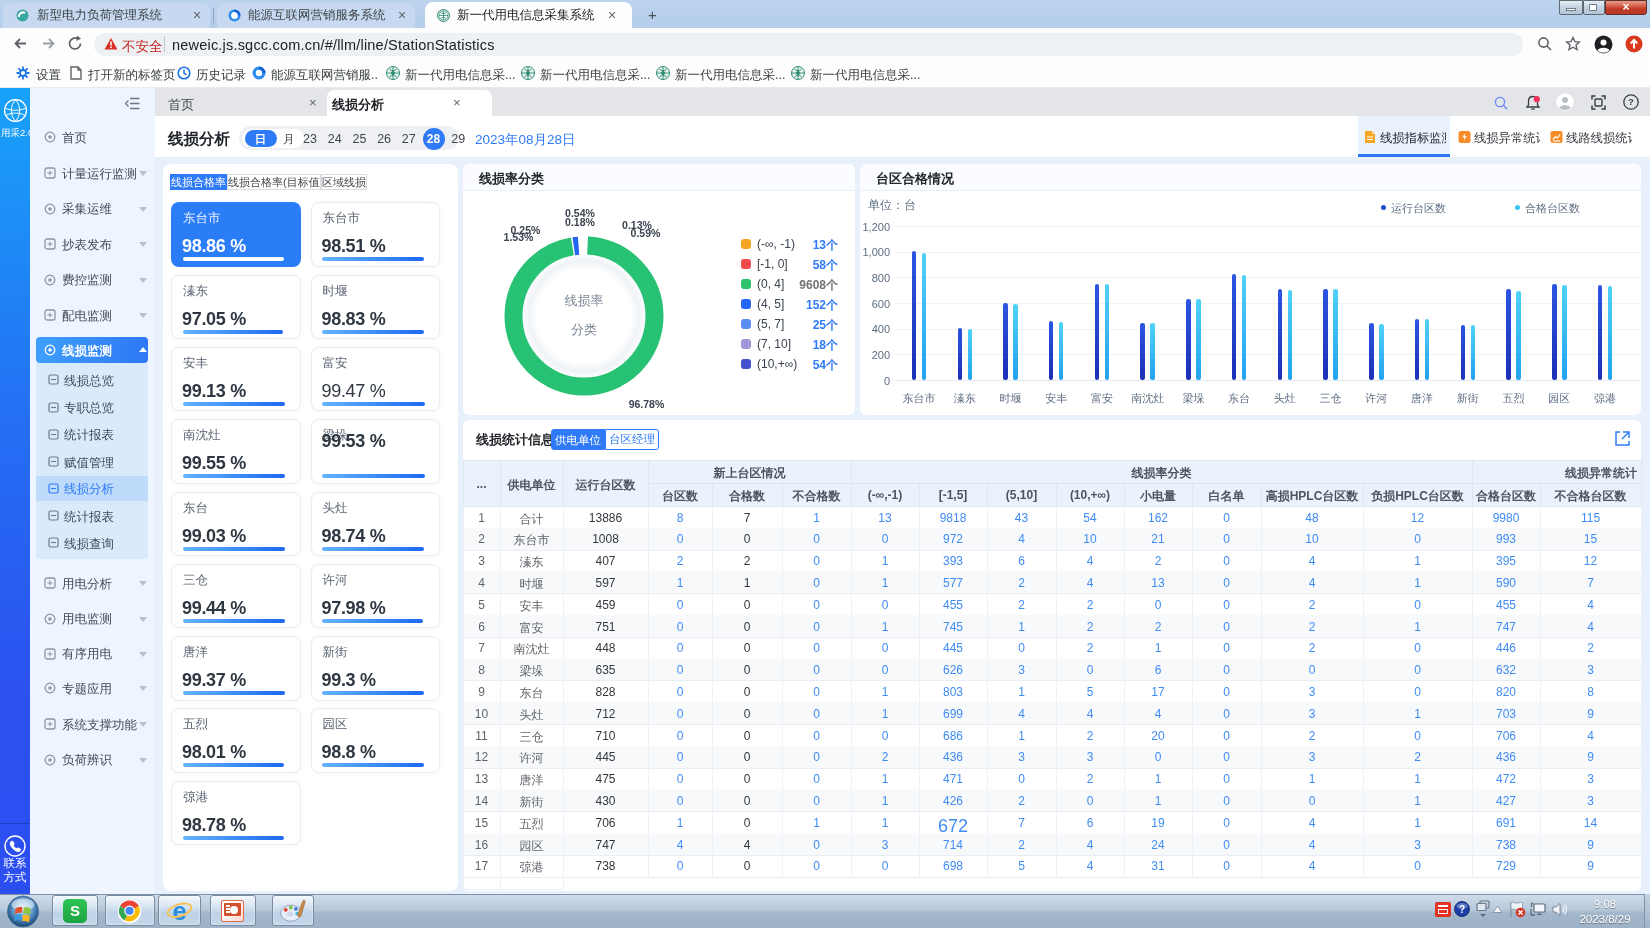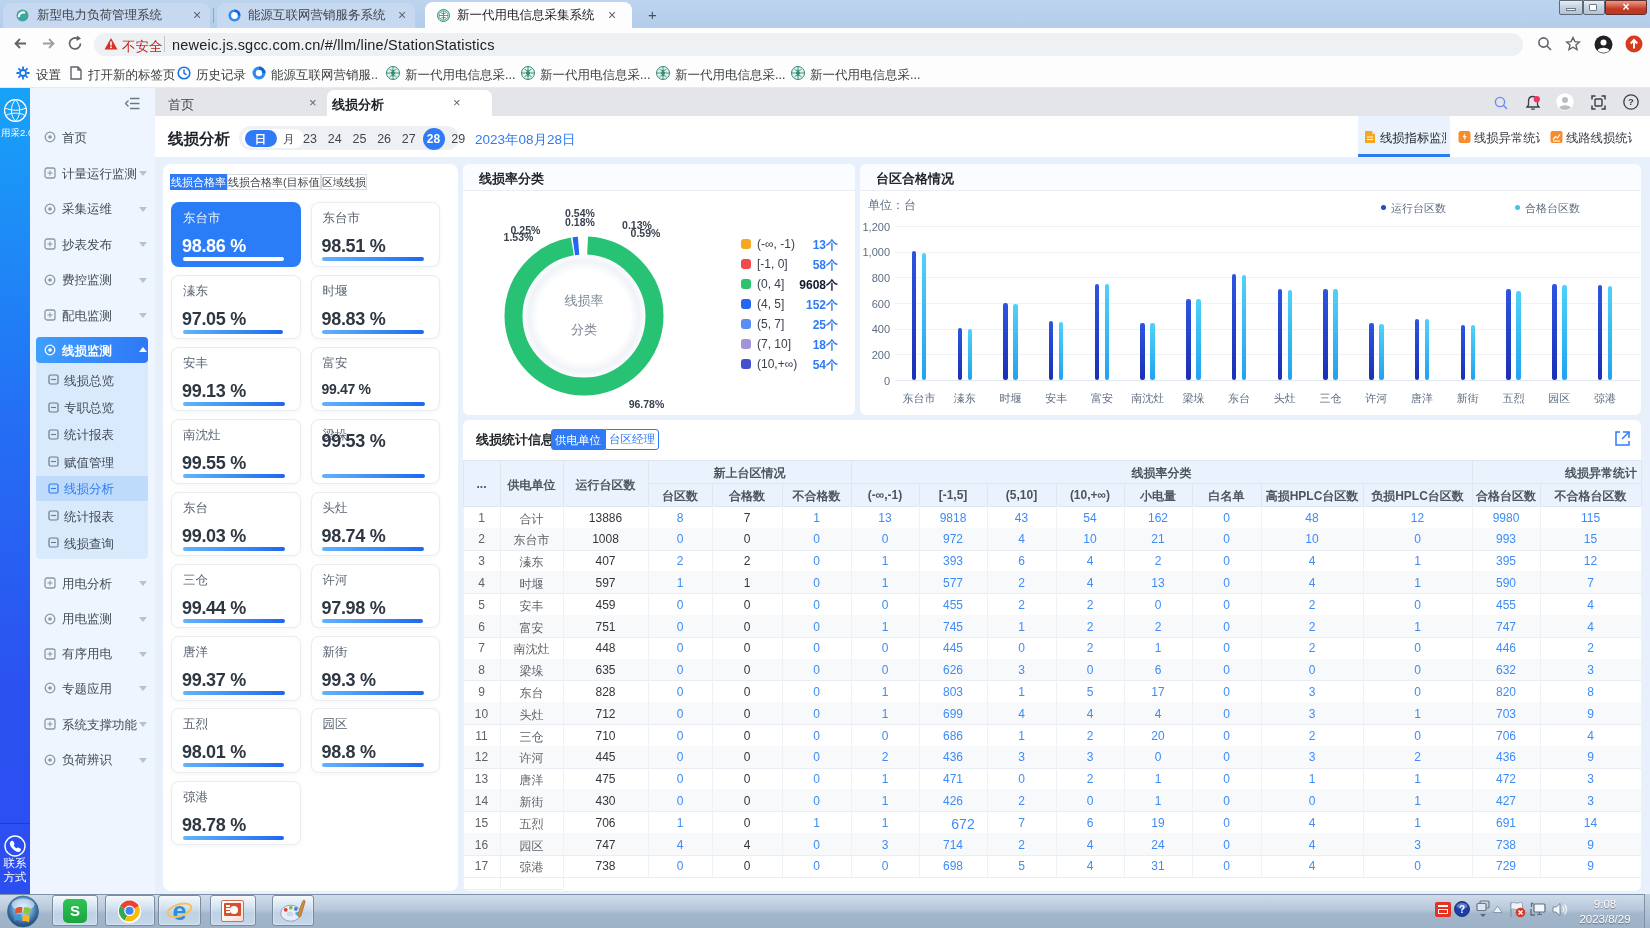--- a/index.html
+++ b/index.html
@@ -336,21 +336,21 @@
 <div class="abs" style="left:310.5px;top:274.6px;width:129.5px;height:64.5px;background:#fff;border:1px solid #e9ecf0;border-radius:8px;box-shadow:0 1px 4px rgba(120,140,170,0.08);"></div>
 <div class="abs" style="left:322.5px;top:282.6px;font-size:12.5px;color:#5a6472;">时堰</div>
 <div class="abs" style="left:321.5px;top:308.6px;font-size:18px;font-weight:bold;color:#2e3742;letter-spacing:-0.3px;">98.83 %</div>
 <div class="abs" style="left:322.0px;top:329.6px;width:101.8px;height:4px;background:linear-gradient(90deg,#62b4fc,#1e68f0);border-radius:2.5px;"></div>
 <div class="abs" style="left:171.0px;top:346.9px;width:129.5px;height:64.5px;background:#fff;border:1px solid #e9ecf0;border-radius:8px;box-shadow:0 1px 4px rgba(120,140,170,0.08);"></div>
 <div class="abs" style="left:183.0px;top:354.9px;font-size:12.5px;color:#5a6472;">安丰</div>
 <div class="abs" style="left:182.0px;top:380.9px;font-size:18px;font-weight:bold;color:#2e3742;letter-spacing:-0.3px;">99.13 %</div>
 <div class="abs" style="left:182.5px;top:401.9px;width:102.1px;height:4px;background:linear-gradient(90deg,#62b4fc,#1e68f0);border-radius:2.5px;"></div>
 <div class="abs" style="left:310.5px;top:346.9px;width:129.5px;height:64.5px;background:#fff;border:1px solid #e9ecf0;border-radius:8px;box-shadow:0 1px 4px rgba(120,140,170,0.08);"></div>
 <div class="abs" style="left:322.5px;top:354.9px;font-size:12.5px;color:#5a6472;">富安</div>
-<div class="abs" style="left:321.5px;top:380.9px;font-size:14px;font-weight:bold;color:#2e3742;letter-spacing:-0.3px;">99.47 %</div>
+<div class="abs" style="left:321.5px;top:380.9px;font-size:18px;font-weight:normal;color:#2e3742;letter-spacing:-0.3px;">99.47 %</div>
 <div class="abs" style="left:322.0px;top:401.9px;width:102.5px;height:4px;background:linear-gradient(90deg,#62b4fc,#1e68f0);border-radius:2.5px;"></div>
 <div class="abs" style="left:171.0px;top:419.2px;width:129.5px;height:64.5px;background:#fff;border:1px solid #e9ecf0;border-radius:8px;box-shadow:0 1px 4px rgba(120,140,170,0.08);"></div>
 <div class="abs" style="left:183.0px;top:427.2px;font-size:12.5px;color:#5a6472;">南沈灶</div>
 <div class="abs" style="left:182.0px;top:453.2px;font-size:18px;font-weight:bold;color:#2e3742;letter-spacing:-0.3px;">99.55 %</div>
 <div class="abs" style="left:182.5px;top:474.2px;width:102.5px;height:4px;background:linear-gradient(90deg,#62b4fc,#1e68f0);border-radius:2.5px;"></div>
 <div class="abs" style="left:310.5px;top:419.2px;width:129.5px;height:64.5px;background:#fff;border:1px solid #e9ecf0;border-radius:8px;box-shadow:0 1px 4px rgba(120,140,170,0.08);"></div>
 <div class="abs" style="left:322.5px;top:427.2px;font-size:12.5px;color:#5a6472;">梁垛</div>
 <div class="abs" style="left:321.5px;top:431px;font-size:18px;font-weight:bold;color:#2e3742;letter-spacing:-0.3px;">99.53 %</div>
 <div class="abs" style="left:322.0px;top:474.2px;width:102.5px;height:4px;background:linear-gradient(90deg,#62b4fc,#1e68f0);border-radius:2.5px;"></div>
 <div class="abs" style="left:171.0px;top:491.5px;width:129.5px;height:64.5px;background:#fff;border:1px solid #e9ecf0;border-radius:8px;box-shadow:0 1px 4px rgba(120,140,170,0.08);"></div>
@@ -418,21 +418,21 @@
 <div class="abs" style="left:493.5px;top:231.3px;width:50px;font-size:10.5px;font-weight:bold;color:#39424e;text-align:center;">1.53%</div>
 <div class="abs" style="left:621.5px;top:398.0px;width:50px;font-size:10.5px;font-weight:bold;color:#39424e;text-align:center;">96.78%</div>
 <div class="abs" style="left:741px;top:238.8px;width:10px;height:10px;background:#f5a623;border-radius:3px;"></div>
 <div class="abs" style="left:757px;top:237.3px;font-size:12px;color:#39424e;">(-∞, -1)</div>
 <div class="abs" style="left:788px;top:237.3px;width:50px;font-size:12px;font-weight:bold;color:#2f7bf7;text-align:right;">13个</div>
 <div class="abs" style="left:741px;top:258.8px;width:10px;height:10px;background:#f24b4b;border-radius:3px;"></div>
 <div class="abs" style="left:757px;top:257.3px;font-size:12px;color:#39424e;">[-1, 0]</div>
 <div class="abs" style="left:788px;top:257.3px;width:50px;font-size:12px;font-weight:bold;color:#2f7bf7;text-align:right;">58个</div>
 <div class="abs" style="left:741px;top:278.8px;width:10px;height:10px;background:#2cc36d;border-radius:3px;"></div>
 <div class="abs" style="left:757px;top:277.3px;font-size:12px;color:#39424e;">(0, 4]</div>
-<div class="abs" style="left:788px;top:277.3px;width:50px;font-size:12px;font-weight:bold;color:#0f172a;text-align:right;">9608个</div>
+<div class="abs" style="left:788px;top:277.3px;width:50px;font-size:12px;font-weight:bold;color:#737373;text-align:right;">9608个</div>
 <div class="abs" style="left:741px;top:298.8px;width:10px;height:10px;background:#2666f4;border-radius:3px;"></div>
 <div class="abs" style="left:757px;top:297.3px;font-size:12px;color:#39424e;">(4, 5]</div>
 <div class="abs" style="left:788px;top:297.3px;width:50px;font-size:12px;font-weight:bold;color:#2f7bf7;text-align:right;">152个</div>
 <div class="abs" style="left:741px;top:318.8px;width:10px;height:10px;background:#5c8df6;border-radius:3px;"></div>
 <div class="abs" style="left:757px;top:317.3px;font-size:12px;color:#39424e;">(5, 7]</div>
 <div class="abs" style="left:788px;top:317.3px;width:50px;font-size:12px;font-weight:bold;color:#2f7bf7;text-align:right;">25个</div>
 <div class="abs" style="left:741px;top:338.8px;width:10px;height:10px;background:#a393d9;border-radius:3px;"></div>
 <div class="abs" style="left:757px;top:337.3px;font-size:12px;color:#39424e;">(7, 10]</div>
 <div class="abs" style="left:788px;top:337.3px;width:50px;font-size:12px;font-weight:bold;color:#2f7bf7;text-align:right;">18个</div>
 <div class="abs" style="left:741px;top:358.8px;width:10px;height:10px;background:#4550ce;border-radius:3px;"></div>
@@ -804,21 +804,21 @@
 <div class="abs" style="left:1472px;top:793.9px;width:68px;font-size:12px;color:#3f8cf5;text-align:center;">427</div>
 <div class="abs" style="left:1540px;top:793.9px;width:101px;font-size:12px;color:#3f8cf5;text-align:center;">3</div>
 <div class="abs" style="left:463px;top:811.2px;width:1178px;height:1px;background:#eaeef4;"></div>
 <div class="abs" style="left:463px;top:815.7px;width:37px;font-size:12px;color:#5f6368;text-align:center;">15</div>
 <div class="abs" style="left:500px;top:815.7px;width:63px;font-size:12px;color:#5f6368;text-align:center;">五烈</div>
 <div class="abs" style="left:563px;top:815.7px;width:85px;font-size:12px;color:#33373c;text-align:center;">706</div>
 <div class="abs" style="left:648px;top:815.7px;width:64px;font-size:12px;color:#3f8cf5;text-align:center;">1</div>
 <div class="abs" style="left:712px;top:815.7px;width:70px;font-size:12px;color:#33373c;text-align:center;">0</div>
 <div class="abs" style="left:782px;top:815.7px;width:69px;font-size:12px;color:#3f8cf5;text-align:center;">1</div>
 <div class="abs" style="left:851px;top:815.7px;width:68px;font-size:12px;color:#3f8cf5;text-align:center;">1</div>
-<div class="abs" style="left:919px;top:815.7px;width:68px;font-size:14px;color:#3f8cf5;text-align:center;margin-left:10px;">672</div>
+<div class="abs" style="left:919px;top:815.7px;width:68px;font-size:18px;color:#3f8cf5;text-align:center;">672</div>
 <div class="abs" style="left:987px;top:815.7px;width:69px;font-size:12px;color:#3f8cf5;text-align:center;">7</div>
 <div class="abs" style="left:1056px;top:815.7px;width:68px;font-size:12px;color:#3f8cf5;text-align:center;">6</div>
 <div class="abs" style="left:1124px;top:815.7px;width:68px;font-size:12px;color:#3f8cf5;text-align:center;">19</div>
 <div class="abs" style="left:1192px;top:815.7px;width:69px;font-size:12px;color:#3f8cf5;text-align:center;">0</div>
 <div class="abs" style="left:1261px;top:815.7px;width:102px;font-size:12px;color:#3f8cf5;text-align:center;">4</div>
 <div class="abs" style="left:1363px;top:815.7px;width:109px;font-size:12px;color:#3f8cf5;text-align:center;">1</div>
 <div class="abs" style="left:1472px;top:815.7px;width:68px;font-size:12px;color:#3f8cf5;text-align:center;">691</div>
 <div class="abs" style="left:1540px;top:815.7px;width:101px;font-size:12px;color:#3f8cf5;text-align:center;">14</div>
 <div class="abs" style="left:463px;top:833.0px;width:1178px;height:1px;background:#eaeef4;"></div>
 <div class="abs" style="left:463px;top:833.0px;width:1178px;height:21.8px;background:#f7f9fb;"></div>

